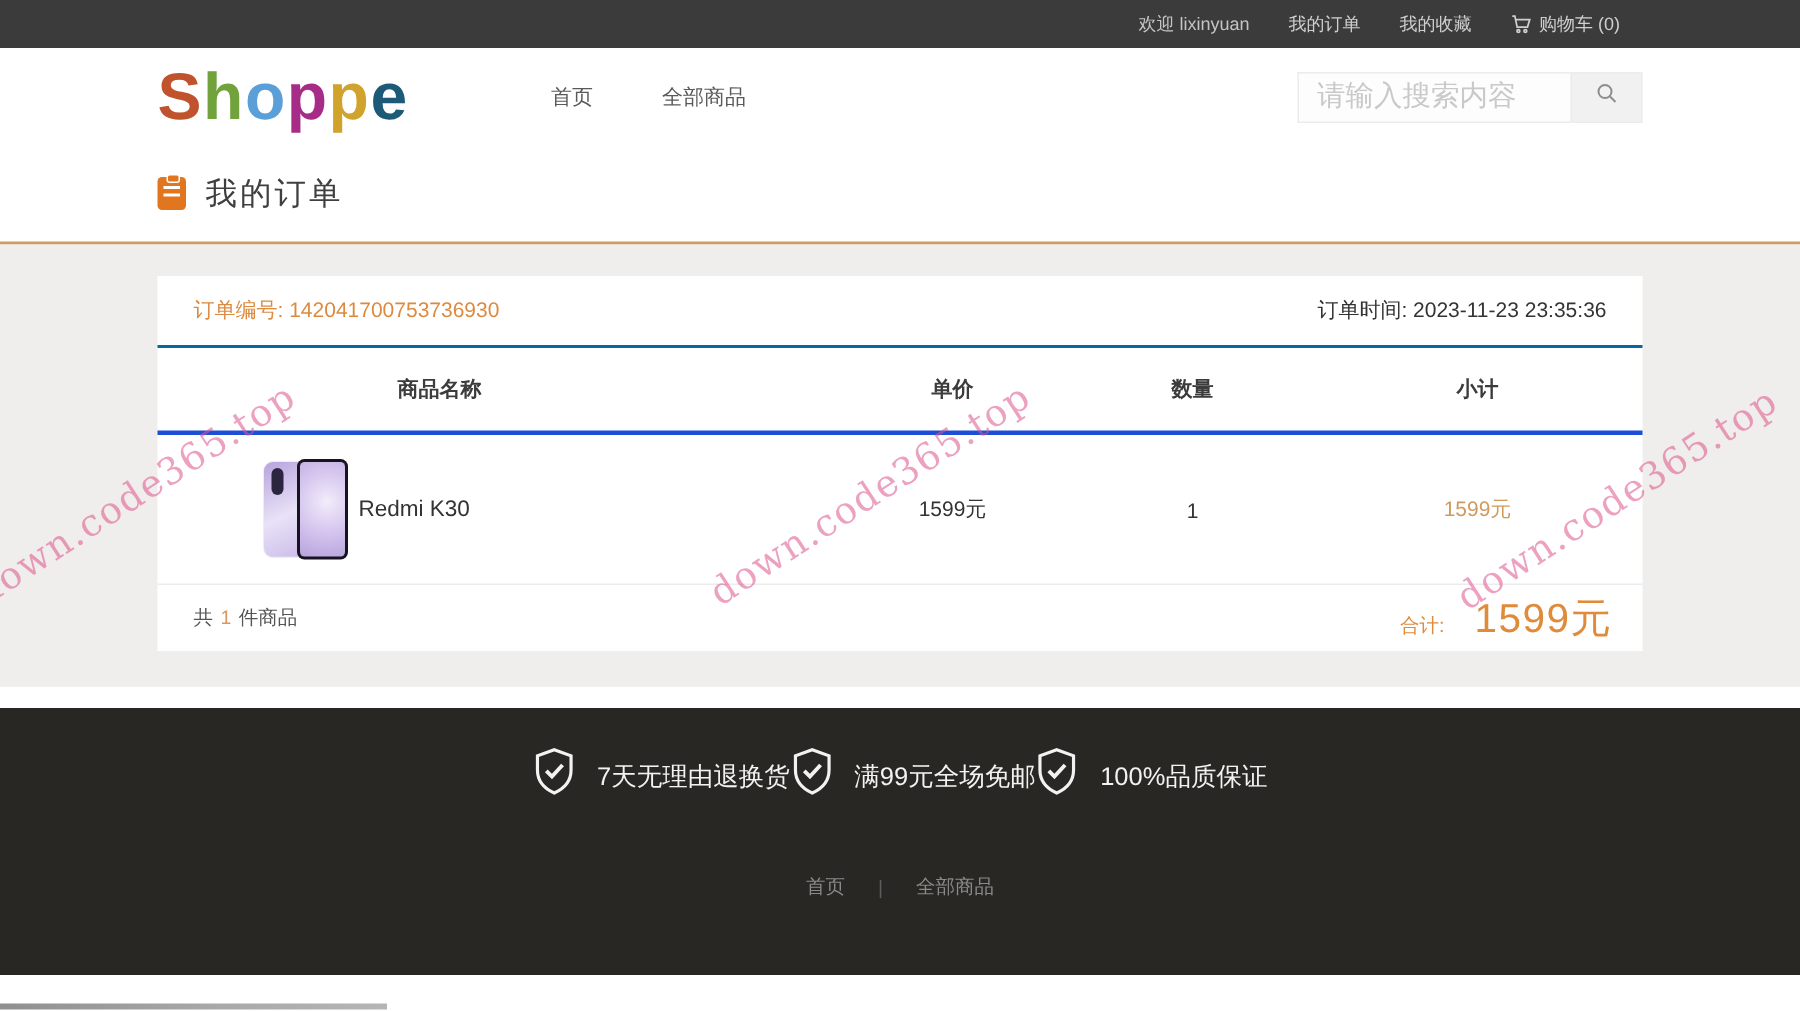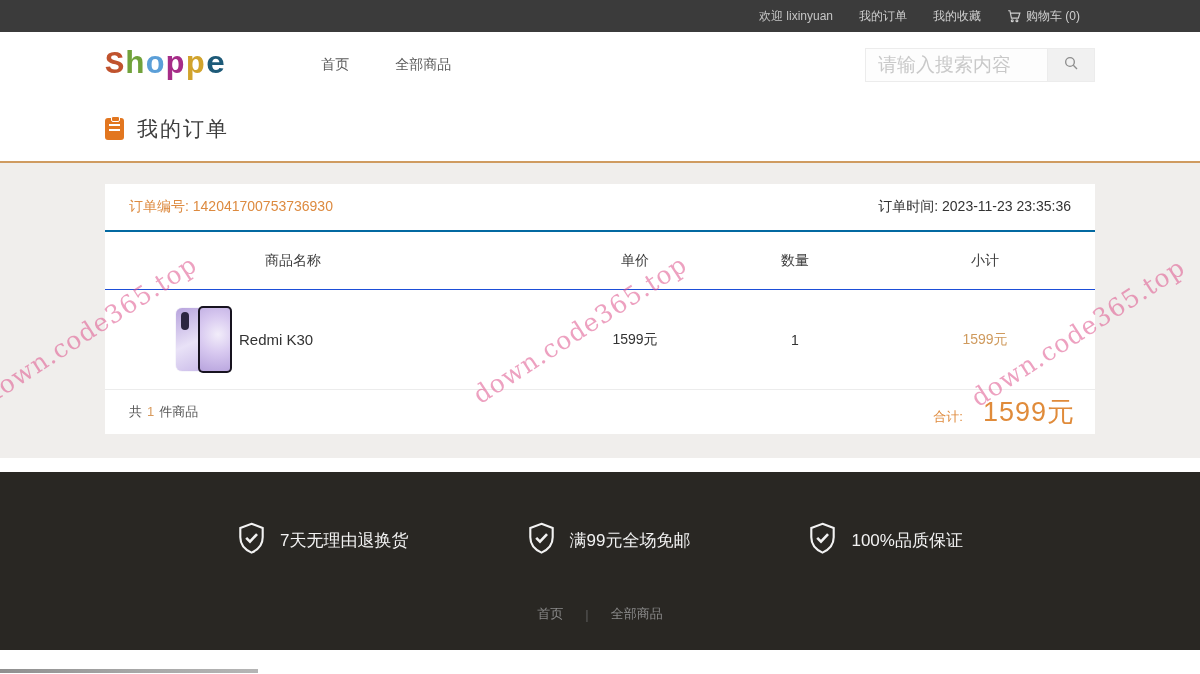--- a/index.html
+++ b/index.html
@@ -10,21 +10,21 @@
   
   .topbar { height:32px; background:#3b3b3b; display:flex; align-items:center;
     justify-content:flex-end; padding-right:120px; gap:26px;padding-left:45px; }
   .topbar .tb-item { color:#cfcfcf; font-size:12px; cursor:pointer; display:flex; align-items:center; gap:5px; }
   .topbar .tb-welcome { color:#c4c4c4; }
   .cart-icon svg { display:block; }
 
   
   .header { height:65px; background:#fff; }
   .header-inner { width:990px; margin:0 auto; height:100%; display:flex; align-items:center; }
-  .logo { font-family:Liberation Mono, monospace; font-size:32px; font-weight:bold;
+  .logo { font-family:Liberation Sans, sans-serif; font-size:44px; font-weight:bold;
     letter-spacing:1px; line-height:1; cursor:pointer; white-space:nowrap; }
   .nav { display:flex; gap:46px; margin-left:95px; }
   .nav-link { font-size:14px; color:#5a5a5a; cursor:pointer; }
   .search { margin-left:auto; display:flex; height:34px; }
   .search input { width:182px; height:34px; border:1px solid #ececec; border-right:none;
     padding:0 12px; font-size:19px; color:#333; outline:none; background:#fdfdfd; }
   .search input::placeholder { color:#c9c9c9; }
   .search-btn { width:48px; height:34px; background:#f1f1f1; border:1px solid #ececec;
     display:flex; align-items:center; justify-content:center; cursor:pointer; }
 
@@ -39,21 +39,21 @@
   .page-title { font-size:21px; color:#3f3f3f; margin-left:13px; letter-spacing:2px; }
 
   
   .main { height:295px; background:#f0eeec; padding-top:21px; }
   .card { width:990px; margin:0 auto; }
   .order-head { height:48px; background:#fff; border-bottom:2px solid #0369a1;
     display:flex; align-items:center; justify-content:space-between; padding:0 24px; }
   .order-no { font-size:14px; color:#dd8a3f; }
   .order-time { font-size:14px; color:#333; }
 
-  .thead { height:58px; background:#fff; border-bottom:1px solid #1d4ed8; display:flex; align-items:center; }
+  .thead { height:58px; background:#fff; border-bottom:3px solid #1d4ed8; display:flex; align-items:center;font-weight:bold; }
   .trow  { height:100px; background:#fff; border-bottom:1px solid #ececec; display:flex; align-items:center; }
   .col-name { flex:1; display:flex; align-items:center; }
   .thead .col-name { padding-left:160px; }
   .trow  .col-name { padding-left:62px; }
   .col-price { width:160px; text-align:center; }
   .col-qty { width:160px; text-align:center; }
   .col-sub { width:220px; text-align:center; }
   .th { font-size:14px; color:#3c3c3c; }
   .td { font-size:14px; color:#333; }
   .td-sub { color:#cf9a5d; }
@@ -73,21 +73,21 @@
     justify-content:space-between; padding:0 20px 0 24px; }
   .count-wrap { font-size:13px; color:#555; display:flex; align-items:baseline; gap:5px; }
   .count-num { color:#d89a5c; }
   .total-wrap { display:flex; align-items:baseline; gap:20px; }
   .total-label { font-size:13px; color:#df8a3c; }
   .total-value { font-size:27px; color:#e08b3a; letter-spacing:1px; }
 
   
   .gap-strip { height:14px; background:#fff; }
   .footer { height:178px; background:#292723; }
-  .services { display:flex; justify-content:center; gap:118px; padding-top:50px; }
+  .services { display:flex; justify-content:center; padding-top:26px; }
   .service { display:flex; align-items:center; gap:14px; }
   .service-text { color:#f2f2f2; font-size:17px; }
   .foot-links { margin-top:46px; display:flex; justify-content:center; align-items:center; gap:22px; }
   .foot-link { color:#8a8a8a; font-size:13px; cursor:pointer; }
   .foot-sep { color:#5c5c5c; font-size:13px; }
   .bottom-strip { height:24px; background:#fff; position:relative; }
   .taskbar-edge { position:absolute; left:0; bottom:1px; width:258px; height:4px;
     background:linear-gradient(90deg,#8f8f8f,#a8a8a8 55%,#b5b5b5); }
 
   

